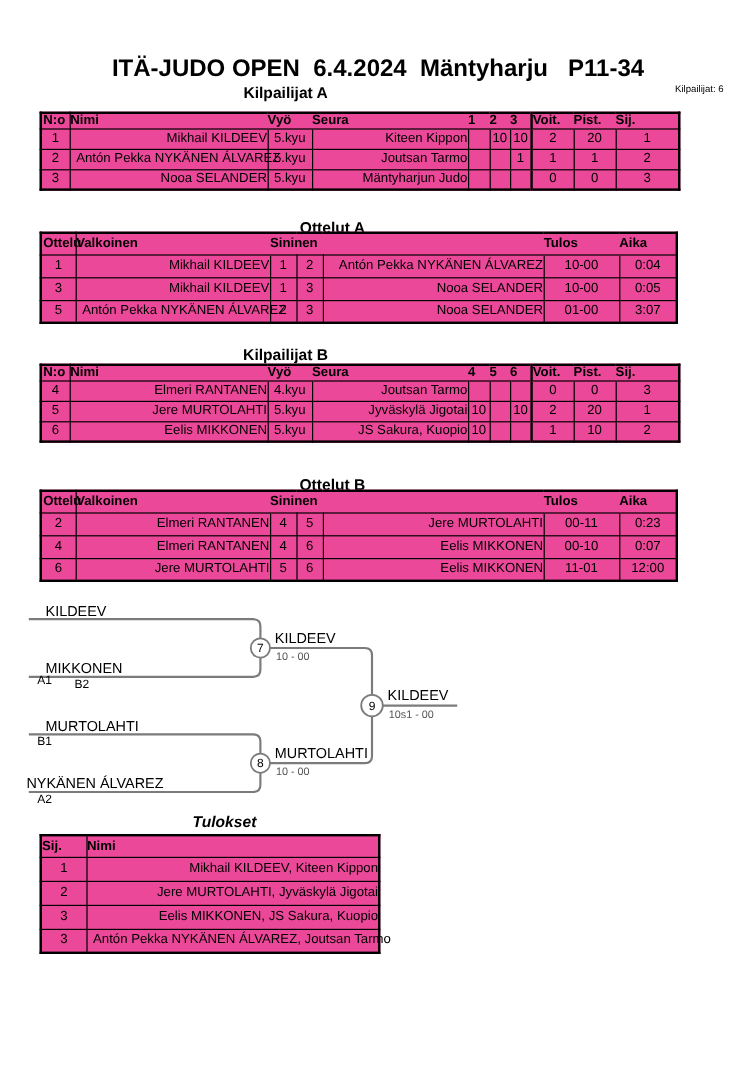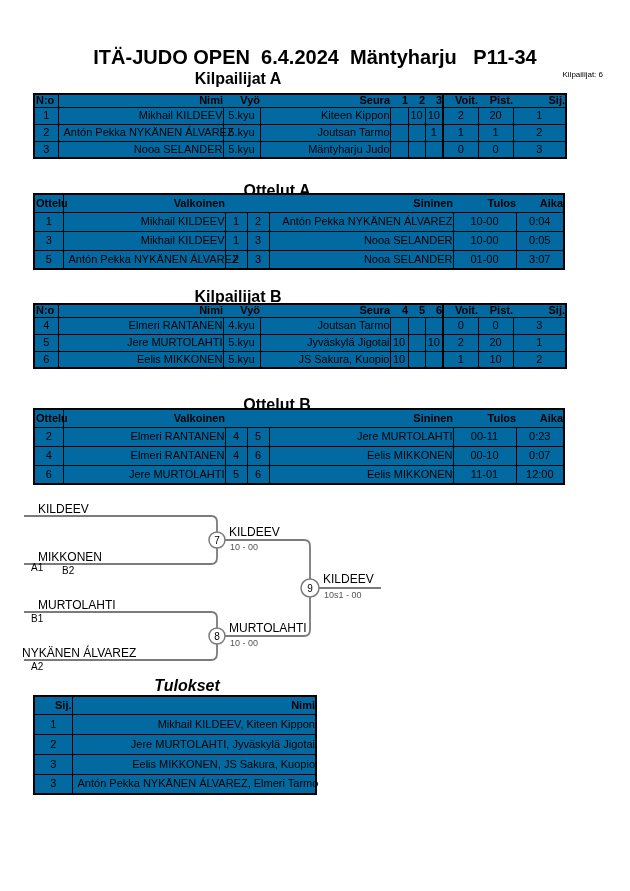--- a/index.html
+++ b/index.html
@@ -7,37 +7,37 @@
     position:relative; width:630px; height:891px; background:#ffffff;
     font-family:"Liberation Sans", sans-serif; color:#000; overflow:hidden;
   }
   .page-title {
     position:absolute; left:0; top:46px; width:630px; text-align:center;
     font-size:20px; font-weight:bold; white-space:pre;
   }
   .competitor-count {
     position:absolute; right:27px; top:70px; font-size:8px;
   }
-  .h-section { position:absolute; font-weight:bold; font-size:16px; text-align:center; }
+  .h-section { position:absolute; font-weight:bold; font-size:13px; text-align:center; }
   .h-kilp-a { left:33px; top:70px;  width:410px; }
   .h-ott-a  { left:33px; top:182px; width:488px; }
   .h-kilp-b { left:33px; top:288px; width:410px; }
   .h-ott-b  { left:33px; top:396px; width:488px; }
   .h-tulos  { left:33px; top:677px; width:308px;font-style:italic; }
 
   table {
     position:absolute; border-collapse:collapse; table-layout:fixed;
-    background:#0369a1; border:2px solid #000;
+    background:#ec4899; border:2px solid #000;
   }
   th, td {
     padding:0; font-size:11px; line-height:1; white-space:nowrap;
     overflow:visible; vertical-align:middle;
   }
   td { border:1px solid #000; text-align:center; }
-  th { font-weight:bold; text-align:right; border:none; border-bottom:1px solid #000; }
+  th { font-weight:bold; text-align:left; border:none; border-bottom:1px solid #000; }
   .th-first { text-align:left; padding-left:1px; border-right:1px solid #000; }
   .th-voit  { border-left:2px solid #000;margin-left:33px; }
   .th-ctr   { border-right:1px solid #000; }
 
   .t-kilp-a { left:33px; top:93px;  width:532px; }
   .t-ott-a  { left:33px; top:193px; width:530px; }
   .t-kilp-b { left:33px; top:303px; width:532px; }
   .t-ott-b  { left:33px; top:408px; width:530px; }
   .t-tulos  { left:33px; top:695px; width:282px; }
 
@@ -114,21 +114,21 @@
           <td class="c-m"></td>
           <td class="c-m">1</td>
           <td class="c-voit">1</td>
           <td class="c-pist">1</td>
           <td class="c-sij">2</td>
         </tr>
         <tr>
           <td class="c-no">3</td>
           <td class="c-nimi">Nooa SELANDER</td>
           <td class="c-vyo">5.kyu</td>
-          <td class="c-seura">Mäntyharju Judo</td>
+          <td class="c-seura">Mäntyharjun Judo</td>
           <td class="c-m"></td>
           <td class="c-m"></td>
           <td class="c-m"></td>
           <td class="c-voit">0</td>
           <td class="c-pist">0</td>
           <td class="c-sij">3</td>
         </tr>
       </tbody>
   </table>
 
@@ -356,18 +356,18 @@
         <tr>
           <td class="c-sij2">2</td>
           <td class="c-nimi2">Jere MURTOLAHTI, Jyväskylä Jigotai</td>
         </tr>
         <tr>
           <td class="c-sij2">3</td>
           <td class="c-nimi2">Eelis MIKKONEN, JS Sakura, Kuopio</td>
         </tr>
         <tr>
           <td class="c-sij2">3</td>
-          <td class="c-nimi2">Antón Pekka NYKÄNEN ÁLVAREZ, Elmeri Tarmo</td>
+          <td class="c-nimi2">Antón Pekka NYKÄNEN ÁLVAREZ, Joutsan Tarmo</td>
         </tr>
       </tbody>
   </table>
 
 </div>
 
 </body></html>

